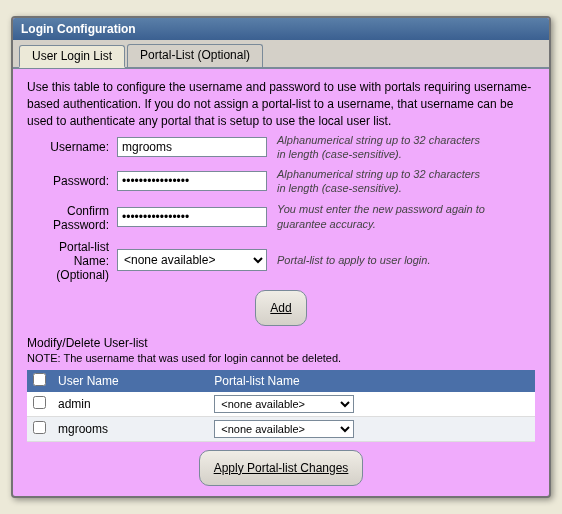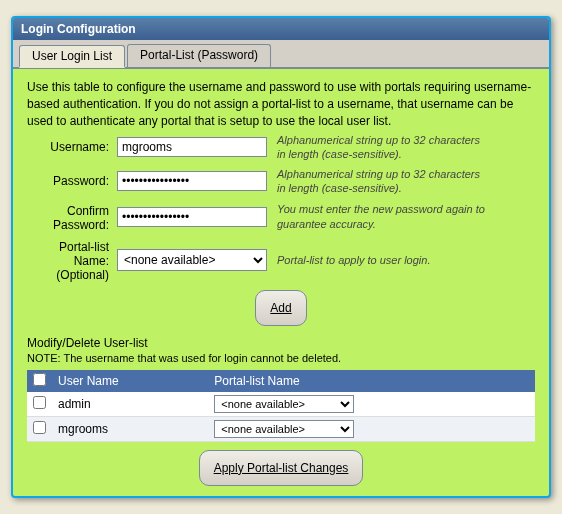--- a/index.html
+++ b/index.html
@@ -9,22 +9,22 @@
       background: #ece9d8;
       display: flex;
       justify-content: center;
       align-items: center;
       width: 562px;
       height: 514px;
       overflow: hidden;
     }
     .window {
       width: 540px;
-      background: #bef264;
-      border: 2px solid #0ea5e9;
+      background: #f0abfc;
+      border: 2px solid #737373;
       border-radius: 4px;
       box-shadow: 2px 2px 6px rgba(0,0,0,0.4);
     }
     .titlebar {
       background: linear-gradient(to bottom, #5a7fa8, #3b6091);
       color: white;
       font-weight: bold;
       font-size: 12px;
       padding: 4px 8px;
       border-radius: 2px 2px 0 0;
@@ -201,21 +201,21 @@
 <div class="window">
   <div class="titlebar">
     <span>Login Configuration</span>
   </div>
 
   <div class="tab-bar">
     <div class="tab active">
       <span>User Login List</span>
     </div>
     <div class="tab inactive">
-      <span>Portal-List (Password)</span>
+      <span>Portal-List (Optional)</span>
     </div>
   </div>
 
   <div class="content">
     <p class="description">Use this table to configure the username and password to use with portals requiring username-based authentication. If you do not assign a portal-list to a username, that username can be used to authenticate any portal that is setup to use the local user list.</p>
 
     <div class="form-section">
 
       <div class="form-row">
         <label class="form-label">Username:</label>

